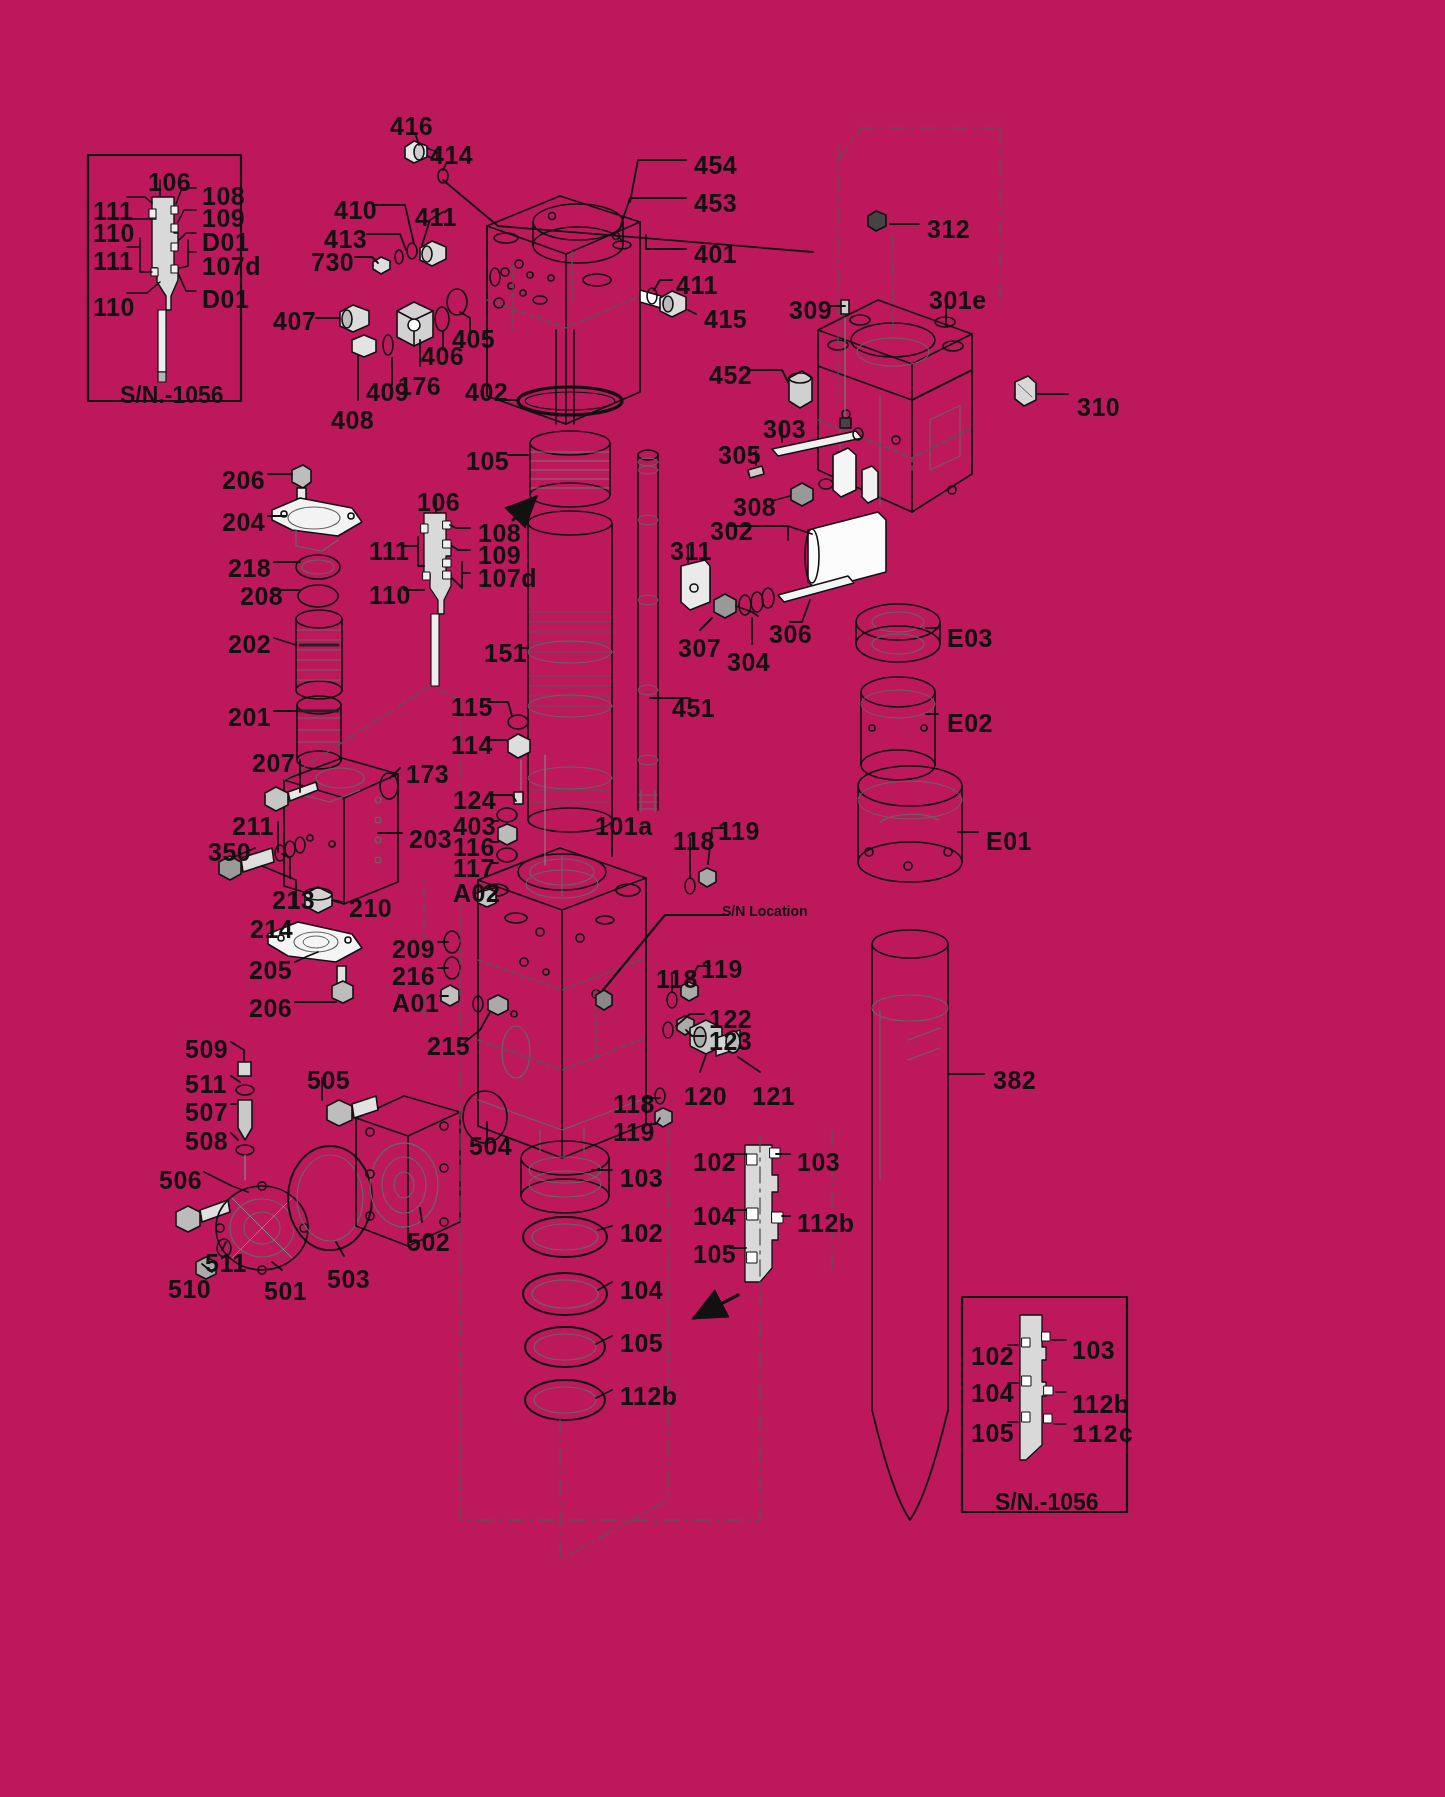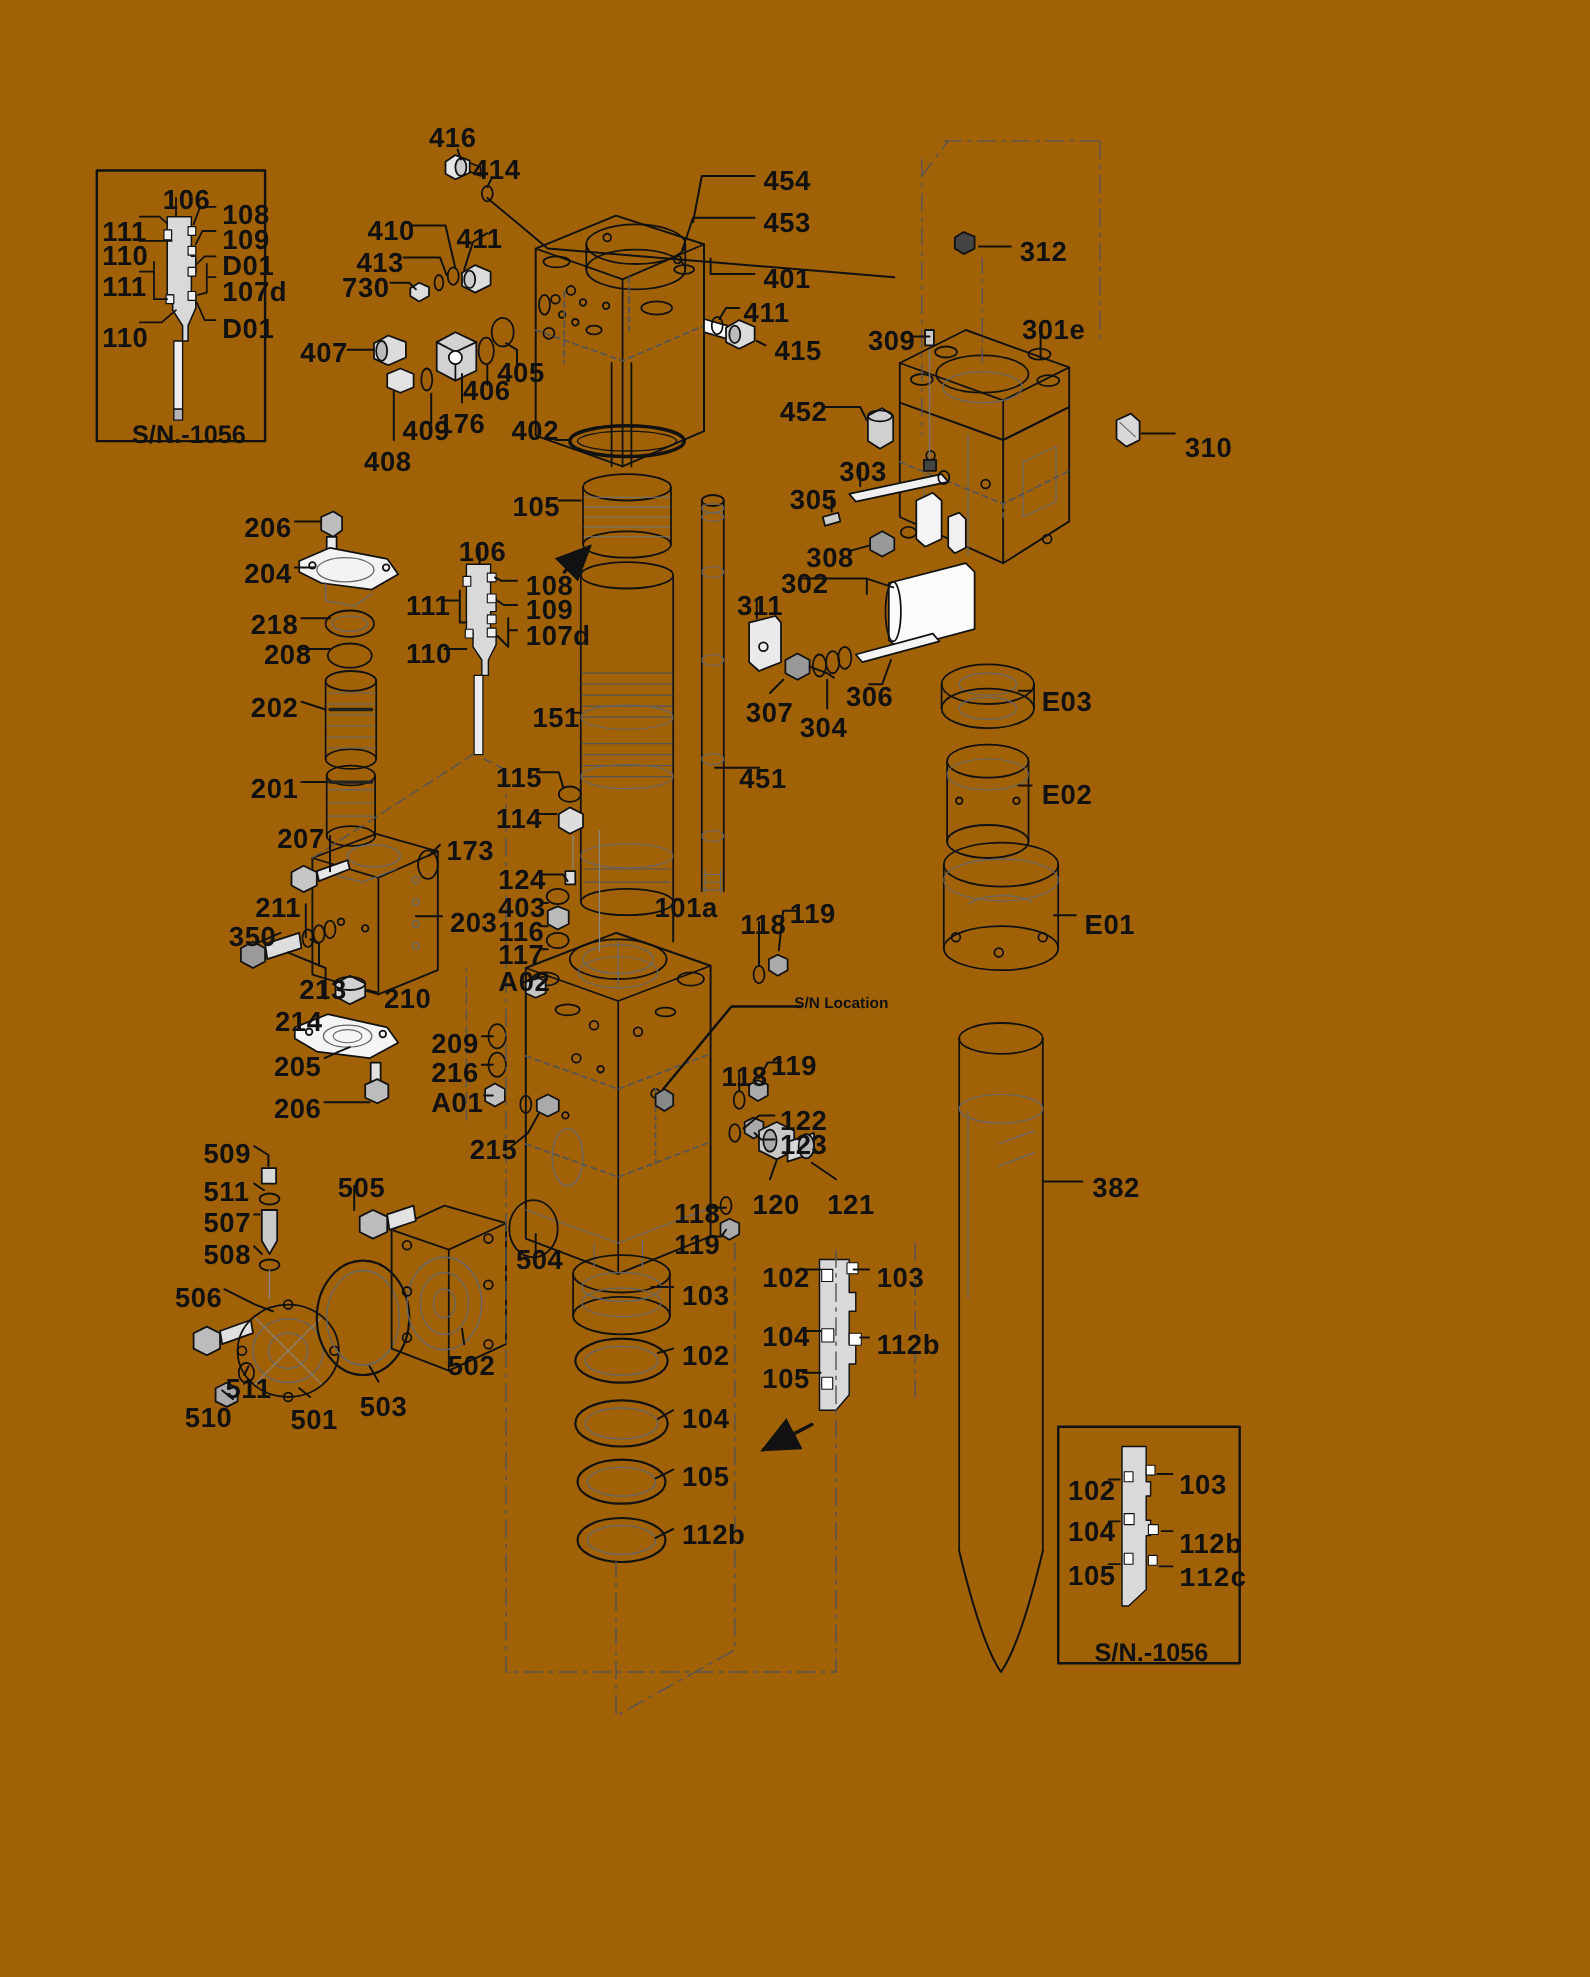--- a/index.html
+++ b/index.html
@@ -1,17 +1,17 @@
 <!DOCTYPE html>
 <html><head>
 <meta charset="utf-8">
 <style>
   html,body{margin:0;padding:0;background:#ffffff;}
   body{font-family:"Liberation Sans",sans-serif;}
-  #page{position:relative;width:1445px;height:1797px;background:#a16207;overflow:hidden;}
+  #page{position:relative;width:1445px;height:1797px;background:#be185d;overflow:hidden;}
   .lbl{position:absolute;font-family:"Liberation Sans",sans-serif;font-weight:700;
        color:#111;white-space:nowrap;letter-spacing:.5px;}
   .lbl.m{font-size:25px;}
   svg.art{position:absolute;left:0;top:0;width:1445px;height:1797px;pointer-events:none;}
   .snlabel{position:absolute;font-size:23px;font-weight:700;color:#111;
            font-family:"Liberation Sans",sans-serif;white-space:nowrap;}
   .snloc{position:absolute;font-size:14px;font-weight:700;color:#111;
          font-family:"Liberation Sans",sans-serif;white-space:nowrap;}
 </style>
 </head>

